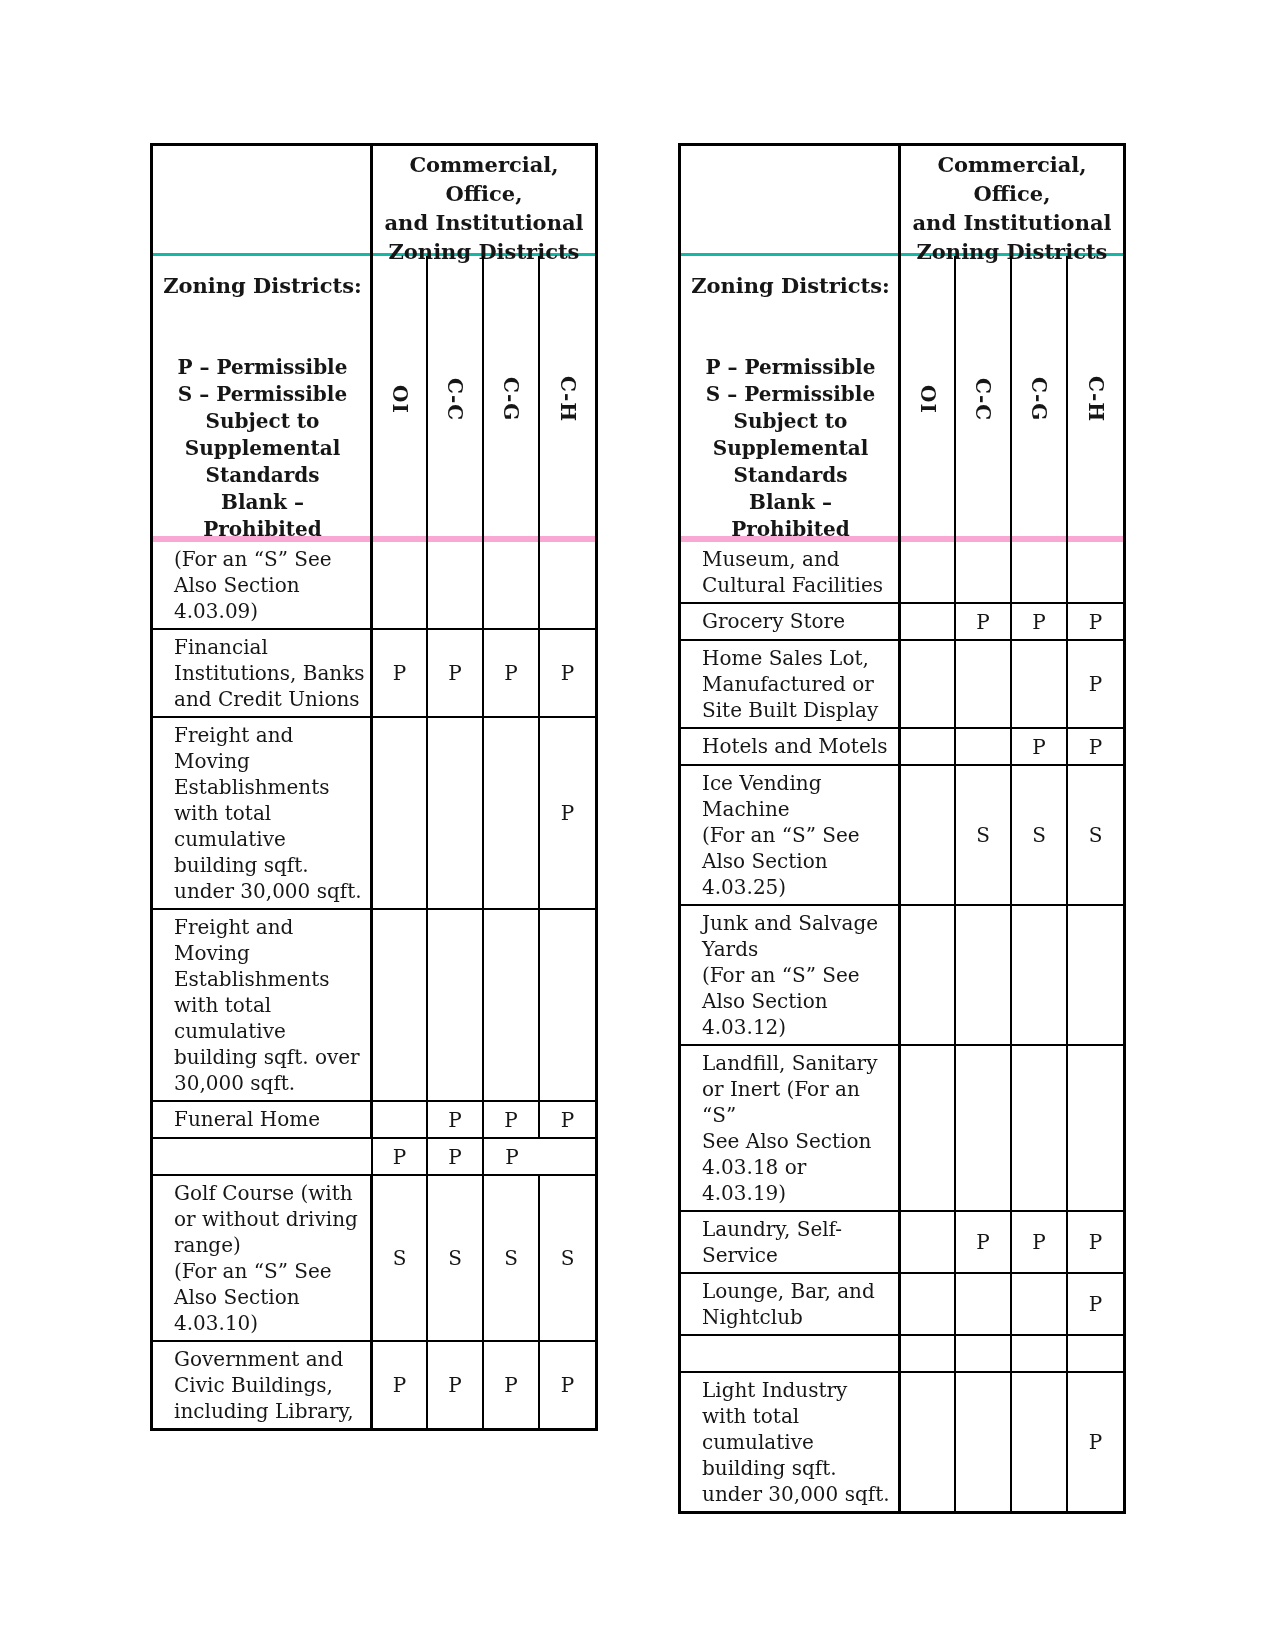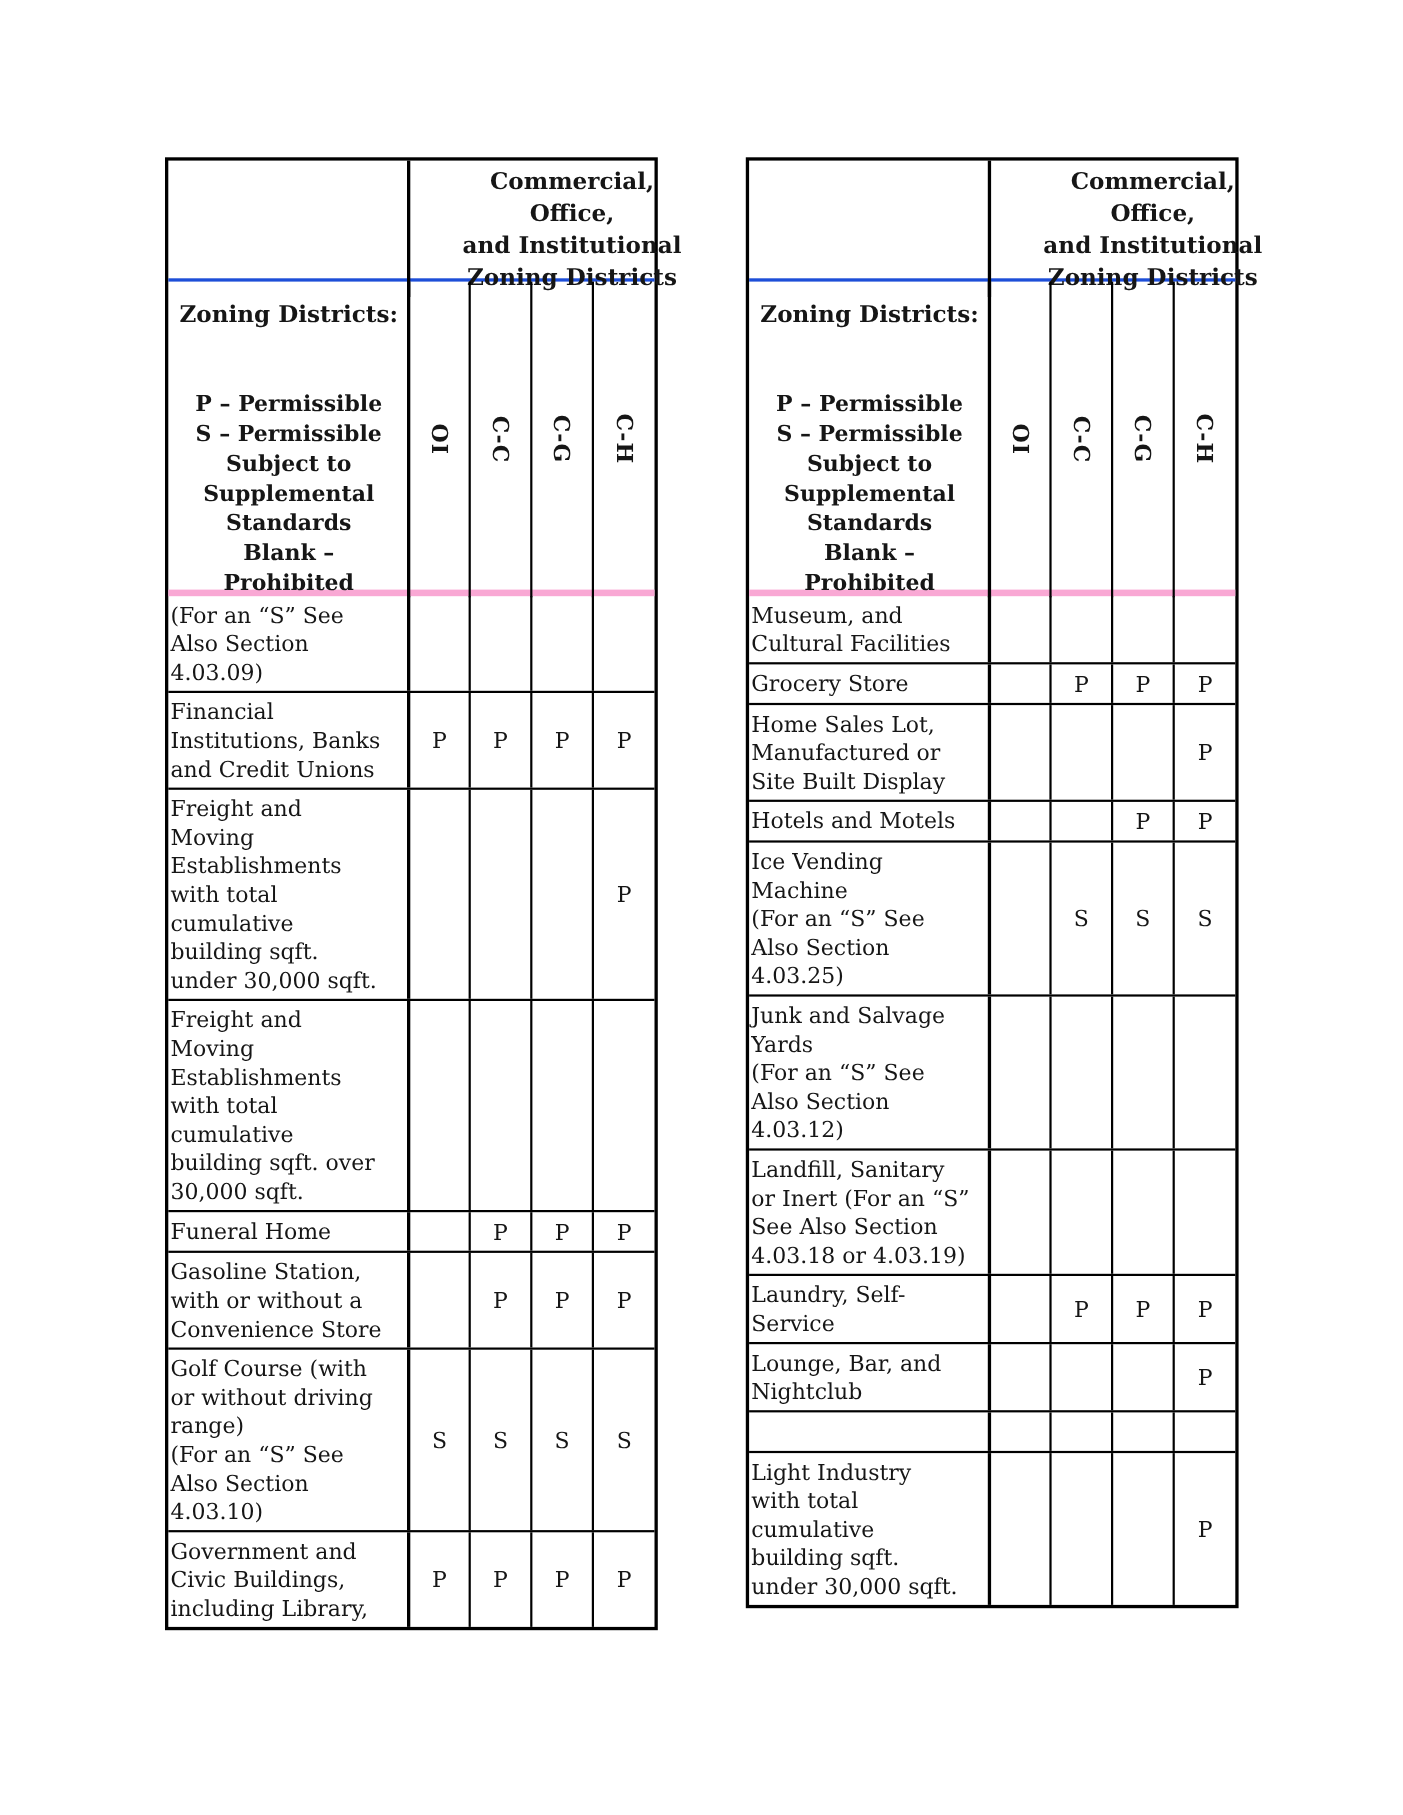--- a/index.html
+++ b/index.html
@@ -15,21 +15,21 @@
     position:absolute;
     top:143px;
     width:448px;
     border:3px solid #000;
     box-sizing:border-box;
     background:#fff;
   }
   .ztable.t-left{left:150px;}
   .ztable.t-right{left:678px;}
 
-  .hrow1{display:grid;grid-template-columns:220px 222px;height:107px;border-bottom:3px solid #1d4ed8;gap:36px;}
+  .hrow1{display:grid;grid-template-columns:220px 222px;height:107px;border-bottom:3px solid #14b8a6;}
   .hrow2{display:grid;grid-template-columns:220px 55px 56px 56px 55px;height:280px;border-bottom:6px solid #f9a8d4;}
   .trow{display:grid;grid-template-columns:220px 55px 56px 56px 55px;border-bottom:2px solid #000;min-height:35px;}
   .trow:last-child{border-bottom:none;border-radius:26px;}
 
   .cell{box-sizing:border-box;border-right:2px solid #000;min-width:0;}
   .hrow1 .cell:last-child,
   .hrow2 .cell:last-child,
   .trow .cell:last-child{border-right:none;}
   .corner1,.corner2,.use-cell{border-right:3px solid #000 !important;}
 
@@ -45,21 +45,21 @@
 
   .dist-head{display:flex;align-items:center;justify-content:center;}
   .rot{
     writing-mode:vertical-rl;
     font-weight:bold;font-size:20px;letter-spacing:1px;
     white-space:nowrap;
   }
 
   .use-cell{
     font-size:20px;line-height:26px;
-    padding:4px 4px 4px 2px;
+    padding:4px 4px 4px 21px;
     white-space:pre-line;
   }
   .val-cell{
     display:flex;align-items:center;justify-content:center;
     font-size:20px;
   }
   .dist-heads{display:contents;}
 </style>
 </head>
 <body>
@@ -141,23 +141,20 @@
           <div class="cell val-cell"></div>
         </div>
         <div class="trow">
           <div class="cell use-cell">Funeral Home</div>
           <div class="cell val-cell"></div>
           <div class="cell val-cell">P</div>
           <div class="cell val-cell">P</div>
           <div class="cell val-cell">P</div>
         </div>
         <div class="trow">
-          <div class="cell use-cell">Gasoline Station,
-with or without a
-Convenience Store</div>
           <div class="cell val-cell"></div>
           <div class="cell val-cell">P</div>
           <div class="cell val-cell">P</div>
           <div class="cell val-cell">P</div>
         </div>
         <div class="trow">
           <div class="cell use-cell">Golf Course (with
 or without driving
 range)
 (For an “S” See

